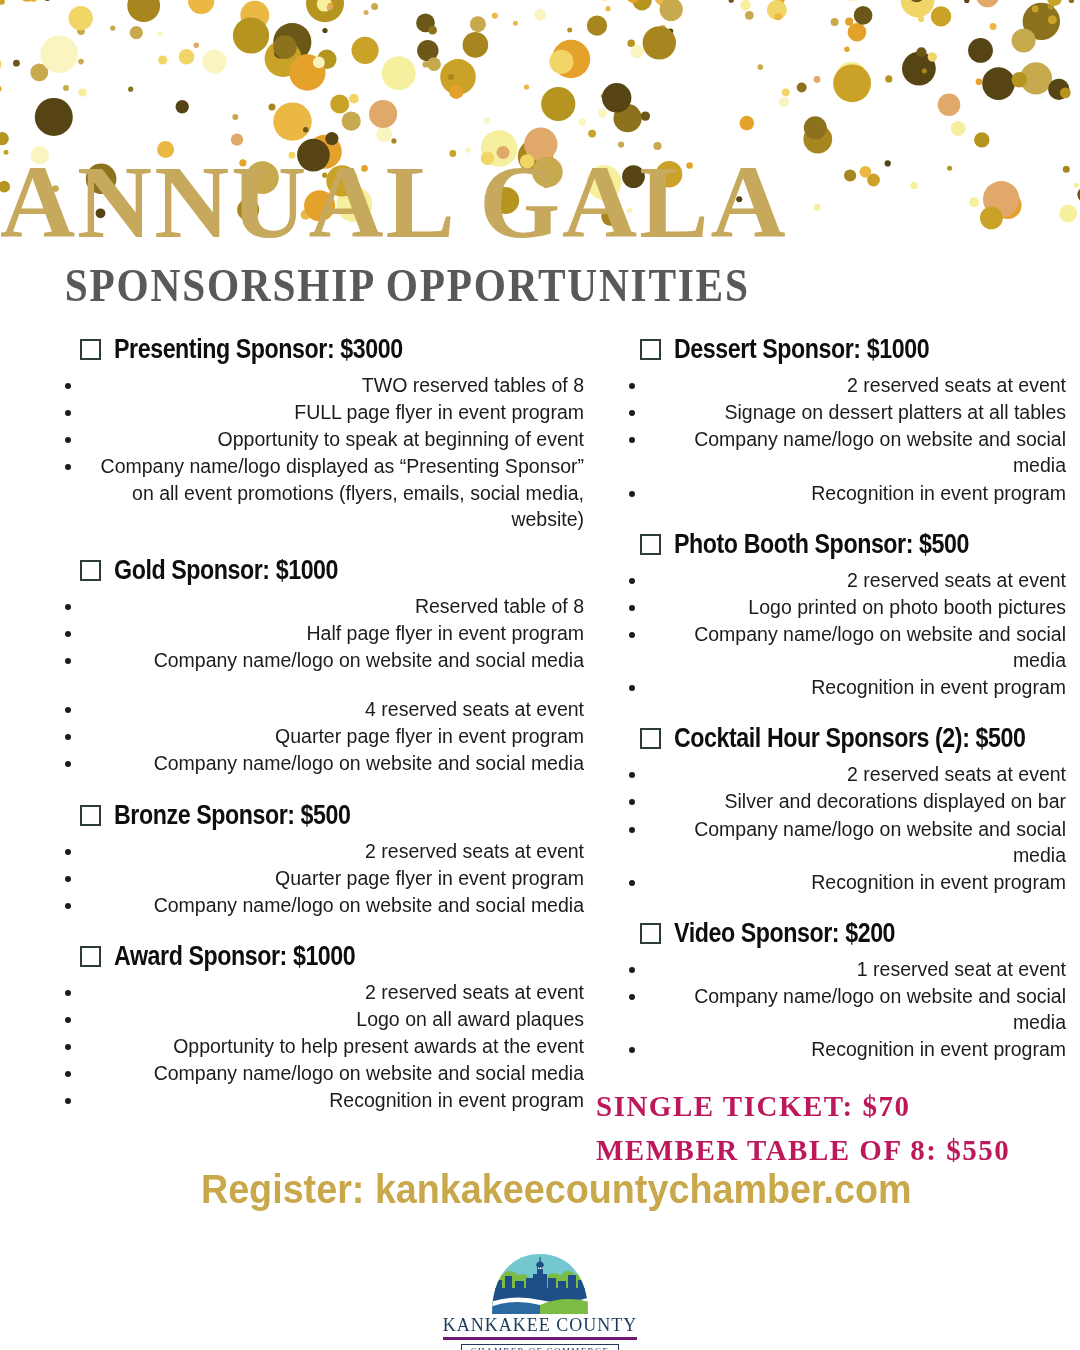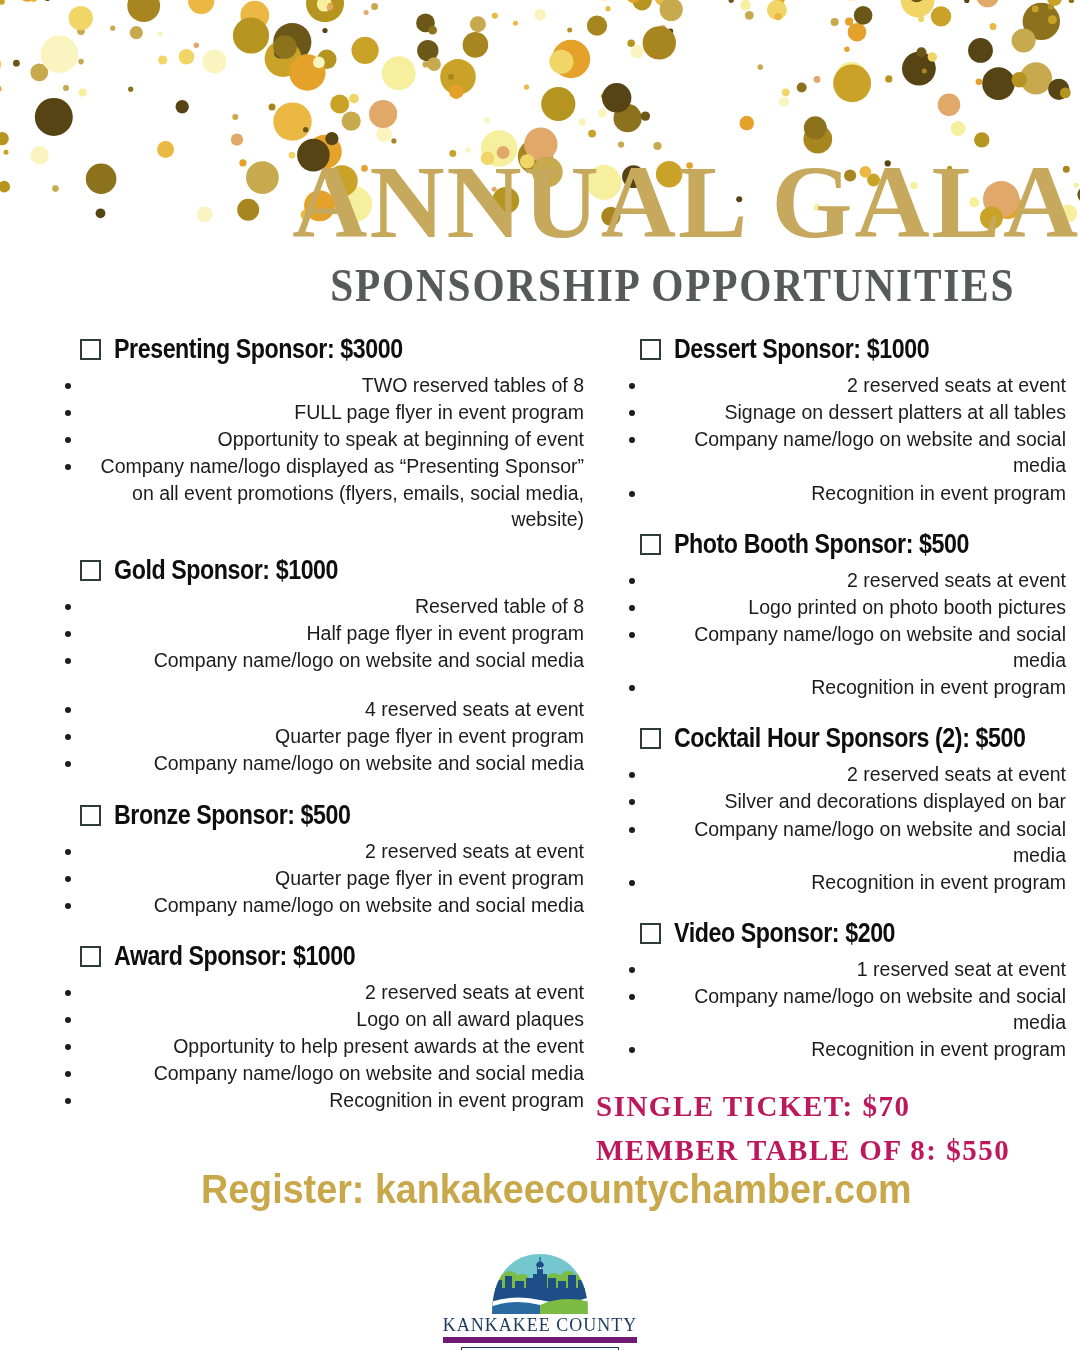--- a/index.html
+++ b/index.html
@@ -10,21 +10,21 @@
     position:relative;
     overflow:hidden;
     font-family:"Liberation Sans", sans-serif;
   }
   .confetti {
     position:absolute; top:0; left:0; width:1080px; height:245px;
     z-index:1; pointer-events:none;
   }
   header {
     position:absolute; top:148px; left:0; width:1080px;
-    text-align:right; z-index:2;
+    text-align:left; z-index:2;
   }
   .page-title {
     margin:0;
     font-family:"Liberation Serif", serif;
     font-weight:700;
     font-size:104px;
     line-height:1.04;
     letter-spacing:2px;
     color:#c7a95d;
   }
@@ -96,21 +96,21 @@
     transform:translateX(-50%);
     width:260px; text-align:center; z-index:2;
   }
   .logo-mark { display:block; margin:0 auto; }
   .logo-org {
     display:inline-block;
     font-family:"Liberation Serif", serif;
     font-size:18px;
     letter-spacing:1px;
     color:#1b3a5e;
-    border-bottom:6px solid #701a75;
+    border-bottom:3px solid #701a75;
     padding-bottom:1px;
     margin-top:1px;
     white-space:nowrap;
   }
   .logo-tagline {
     display:inline-block;
     font-family:"Liberation Serif", serif;
     font-size:9px;
     letter-spacing:1.4px;
     color:#1b3a5e;

